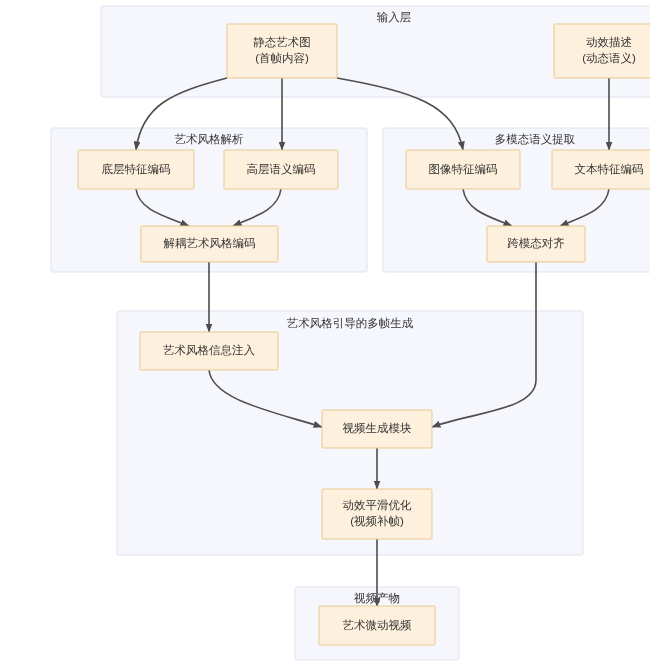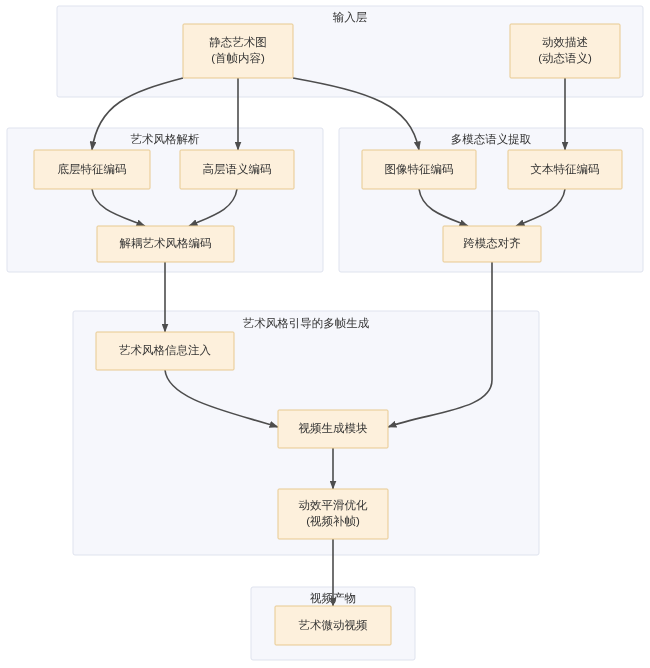--- a/index.html
+++ b/index.html
@@ -10,20 +10,21 @@
   body {
     width: 650px;
     height: 668px;
     font-family: "Liberation Sans", "DejaVu Sans", sans-serif;
     overflow: hidden;
   }
   #flow-root {
     position: relative;
     width: 592px;
     height: 668px;
+    margin-left: 44px;
   }
   svg.diagram {
     display: block;
     width: 650px;
     height: 668px;
   }
   .cluster-rect {
     fill: #f6f7fc;
     stroke: #dfe3ee;
     stroke-width: 1;

